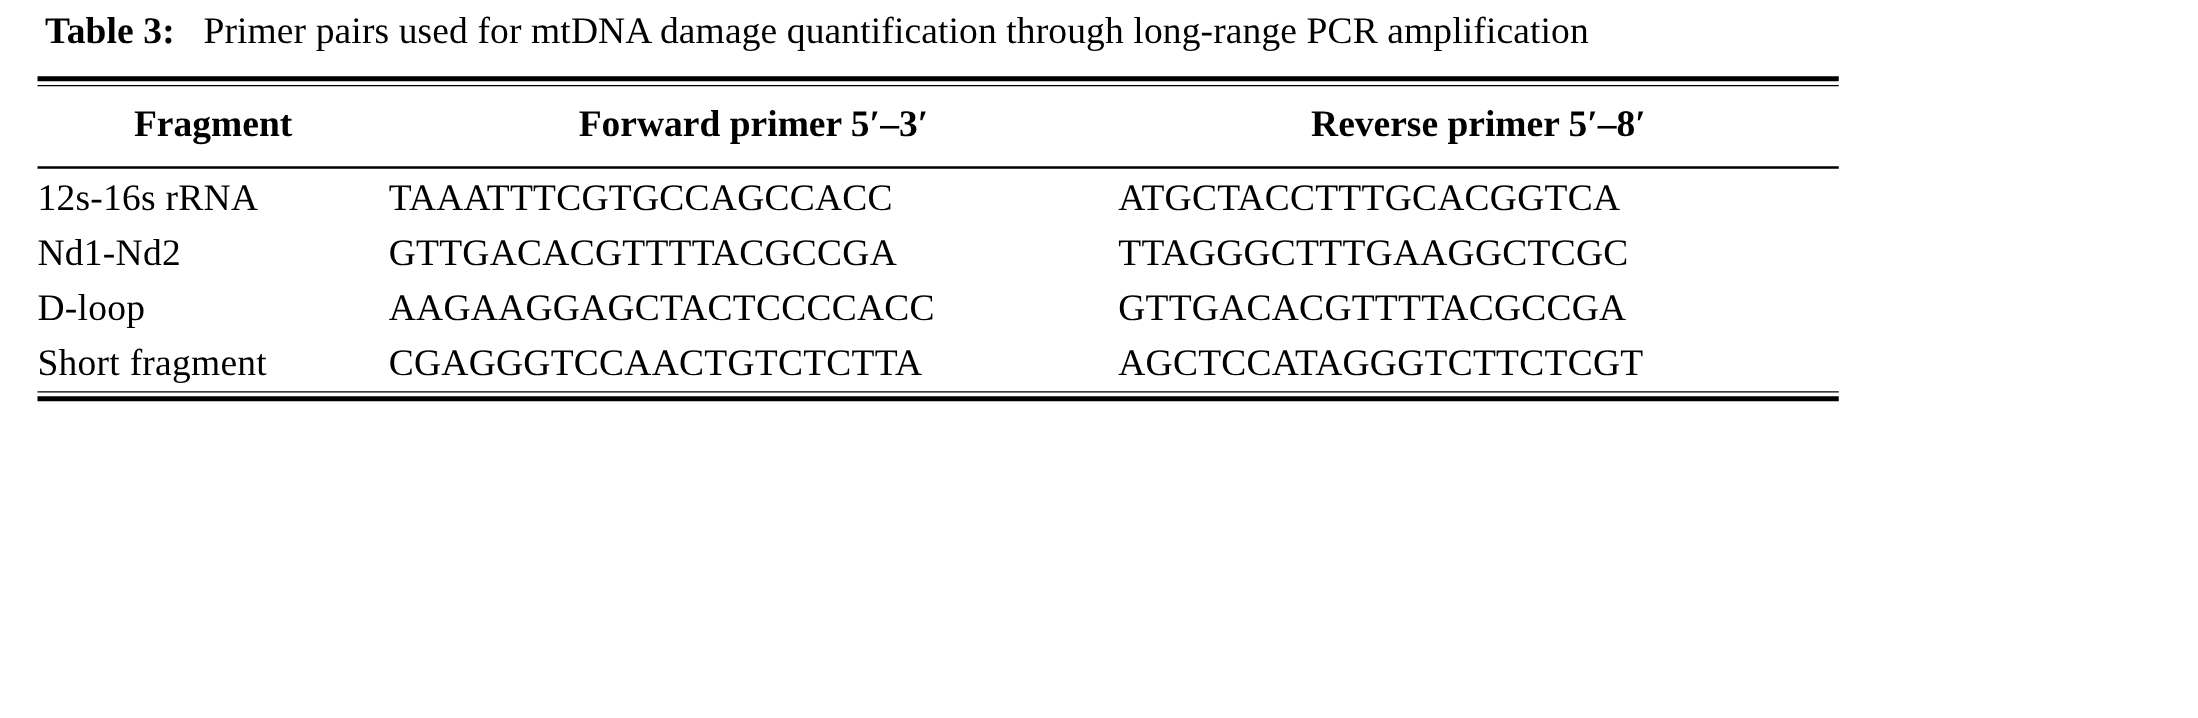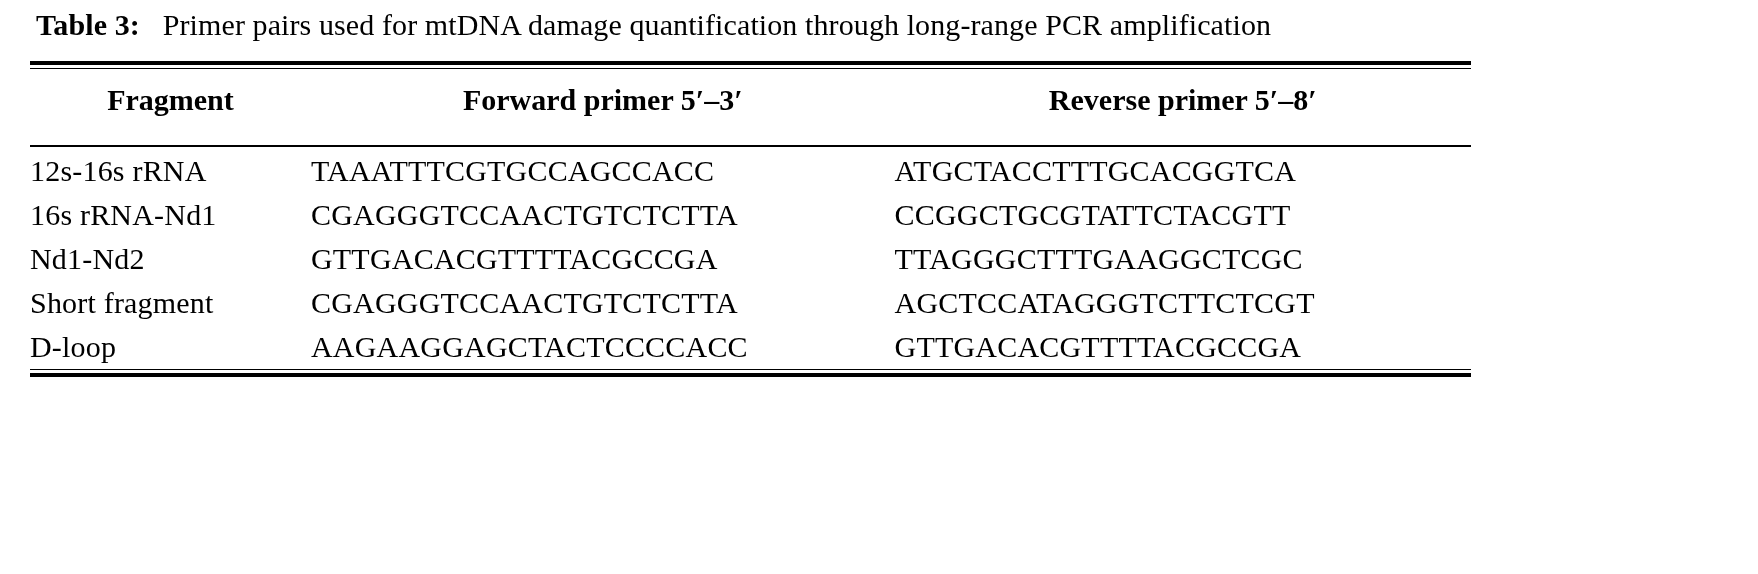--- a/index.html
+++ b/index.html
@@ -56,21 +56,21 @@
     table-layout: fixed;
   }
   table.primer-table col.c-frag { width: 19.5%; }
   table.primer-table col.c-fwd  { width: 40.5%; }
   table.primer-table col.c-rev  { width: 40.0%; }
 
   table.primer-table th {
     font-size: 30px;
     font-weight: bold;
     text-align: center;
-    padding: 14px 0 28px 0;
+    padding: 14px 0 16px 0;
     white-space: nowrap;
   }
   table.primer-table td {
     font-size: 30px;
     font-weight: normal;
     padding: 5px 0 5px 0;
     white-space: nowrap;
     letter-spacing: 0.2px;
   }
   .spacer-sm { height: 2px; }
@@ -112,37 +112,32 @@
       <col class="c-fwd">
       <col class="c-rev">
     </colgroup>
     <tbody>
       <tr>
         <td>12s-16s rRNA</td>
         <td>TAAATTTCGTGCCAGCCACC</td>
         <td>ATGCTACCTTTGCACGGTCA</td>
       </tr>
       <tr>
-        <td>16s rRNA-Nd1</td>
-        <td>CGAGGGTCCAACTGTCTCTTA</td>
-        <td>CCGGCTGCGTATTCTACGTT</td>
-      </tr>
-      <tr>
         <td>Nd1-Nd2</td>
         <td>GTTGACACGTTTTACGCCGA</td>
         <td>TTAGGGCTTTGAAGGCTCGC</td>
       </tr>
       <tr>
+        <td>D-loop</td>
+        <td>AAGAAGGAGCTACTCCCCACC</td>
+        <td>GTTGACACGTTTTACGCCGA</td>
+      </tr>
+      <tr>
         <td>Short fragment</td>
         <td>CGAGGGTCCAACTGTCTCTTA</td>
         <td>AGCTCCATAGGGTCTTCTCGT</td>
-      </tr>
-      <tr>
-        <td>D-loop</td>
-        <td>AAGAAGGAGCTACTCCCCACC</td>
-        <td>GTTGACACGTTTTACGCCGA</td>
       </tr>
     </tbody>
   </table>
 
   <div class="rule-bottom"></div>
 
 </div>
 
 </body></html>

